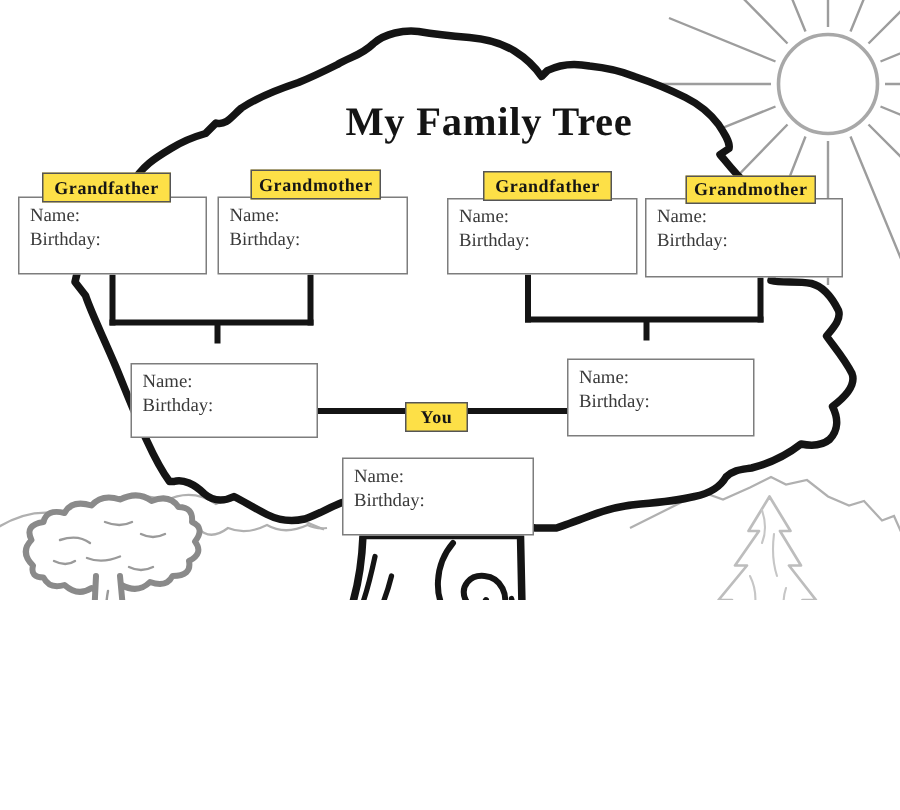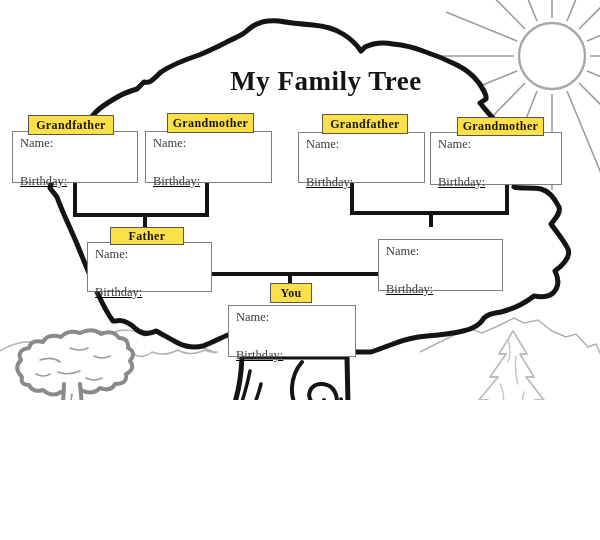--- a/index.html
+++ b/index.html
@@ -25,21 +25,21 @@
     position:absolute;left:176px;top:66px;width:300px;z-index:2;
     text-align:center;font-size:27px;font-weight:700;color:var(--ink,#141414);
     letter-spacing:0.5px;
   }
   .conn{position:absolute;background:var(--ink,#141414);z-index:1;}
   .pbox{
     position:absolute;background:#fff;border:1px solid #7d7d7d;z-index:2;box-sizing:border-box;
   }
   .pbox .row{position:absolute;left:7px;right:5px;display:flex;align-items:flex-end;}
   .pbox .row1{top:4px;}
-  .pbox .row2{top:42px;text-decoration:underline;}
+  .pbox .row2{top:20px;}
   .flabel{font-size:12.5px;color:var(--field-text,#3a3a3a);white-space:nowrap;}
   .blank{flex:1;height:14px;margin-left:4px;}
   .plabel{
     position:absolute;background:#fde047;border:1.5px solid #555;z-index:3;box-sizing:border-box;
     display:flex;align-items:center;justify-content:center;
     font-size:12px;font-weight:700;color:var(--label-text,#151515);letter-spacing:0.4px;
   }
 </style>
 </head>
 <body>
@@ -155,21 +155,20 @@
   <div class="pbox" style="left:87px;top:242px;width:125px;height:50px">
     <div class="row row1">
         <span class="flabel">Name:</span>
         <span class="blank"></span>
       </div>
     <div class="row row2">
         <span class="flabel">Birthday:</span>
         <span class="blank"></span>
       </div>
   </div>
-  <div class="plabel" style="left:110px;top:227px;width:74px;height:18px">Father</div>
 
   <div class="pbox" style="left:378px;top:239px;width:125px;height:52px">
     <div class="row row1">
         <span class="flabel">Name:</span>
         <span class="blank"></span>
       </div>
     <div class="row row2">
         <span class="flabel">Birthday:</span>
         <span class="blank"></span>
       </div>
@@ -178,15 +177,15 @@
   <div class="pbox" style="left:228px;top:305px;width:128px;height:52px">
     <div class="row row1">
         <span class="flabel">Name:</span>
         <span class="blank"></span>
       </div>
     <div class="row row2">
         <span class="flabel">Birthday:</span>
         <span class="blank"></span>
       </div>
   </div>
-  <div class="plabel" style="left:270px;top:283px;width:42px;height:20px">You</div>
+  <div class="plabel" style="left:270px;top:268px;width:42px;height:20px">You</div>
 
 </div>
 
 </body></html>

